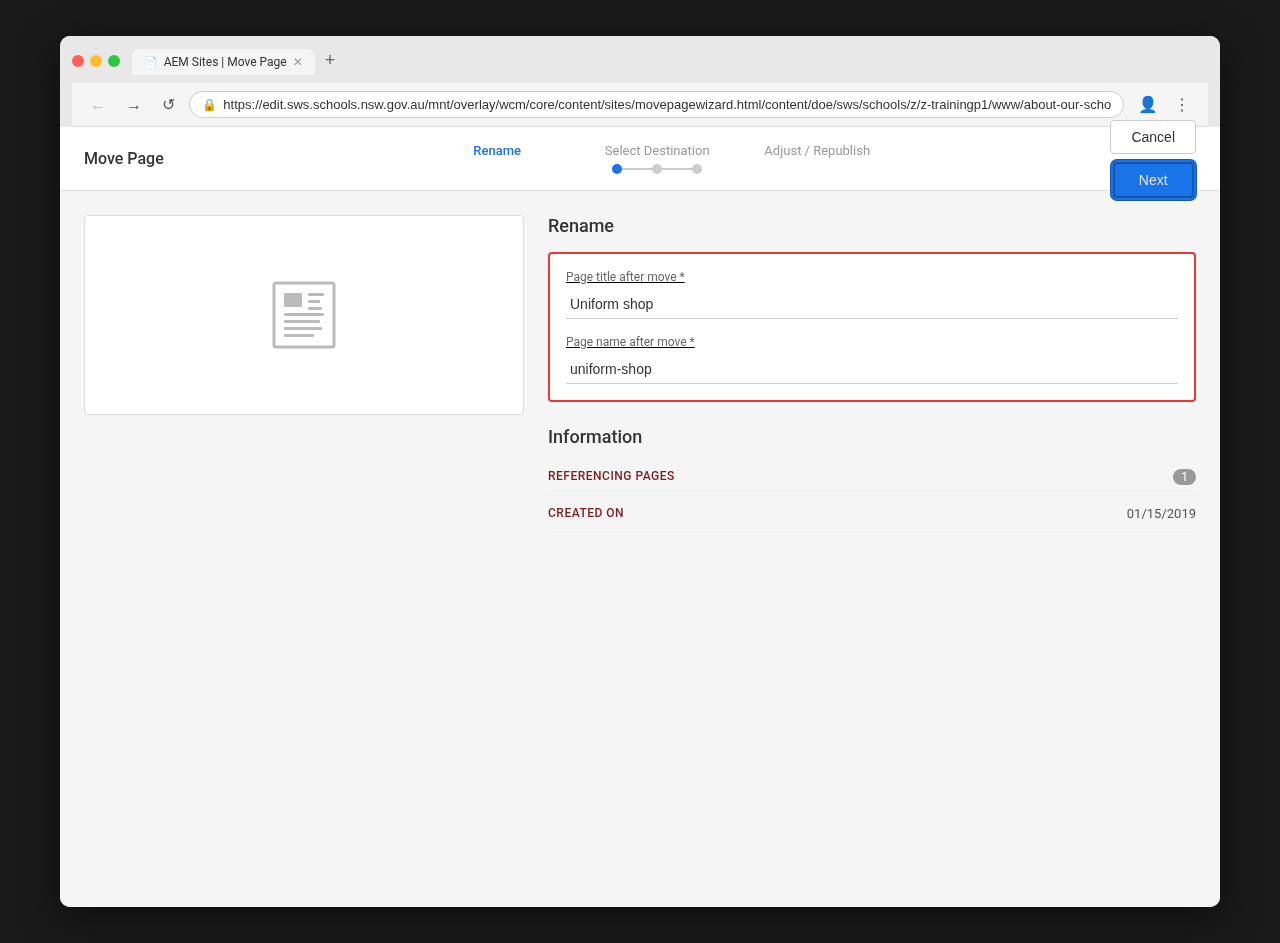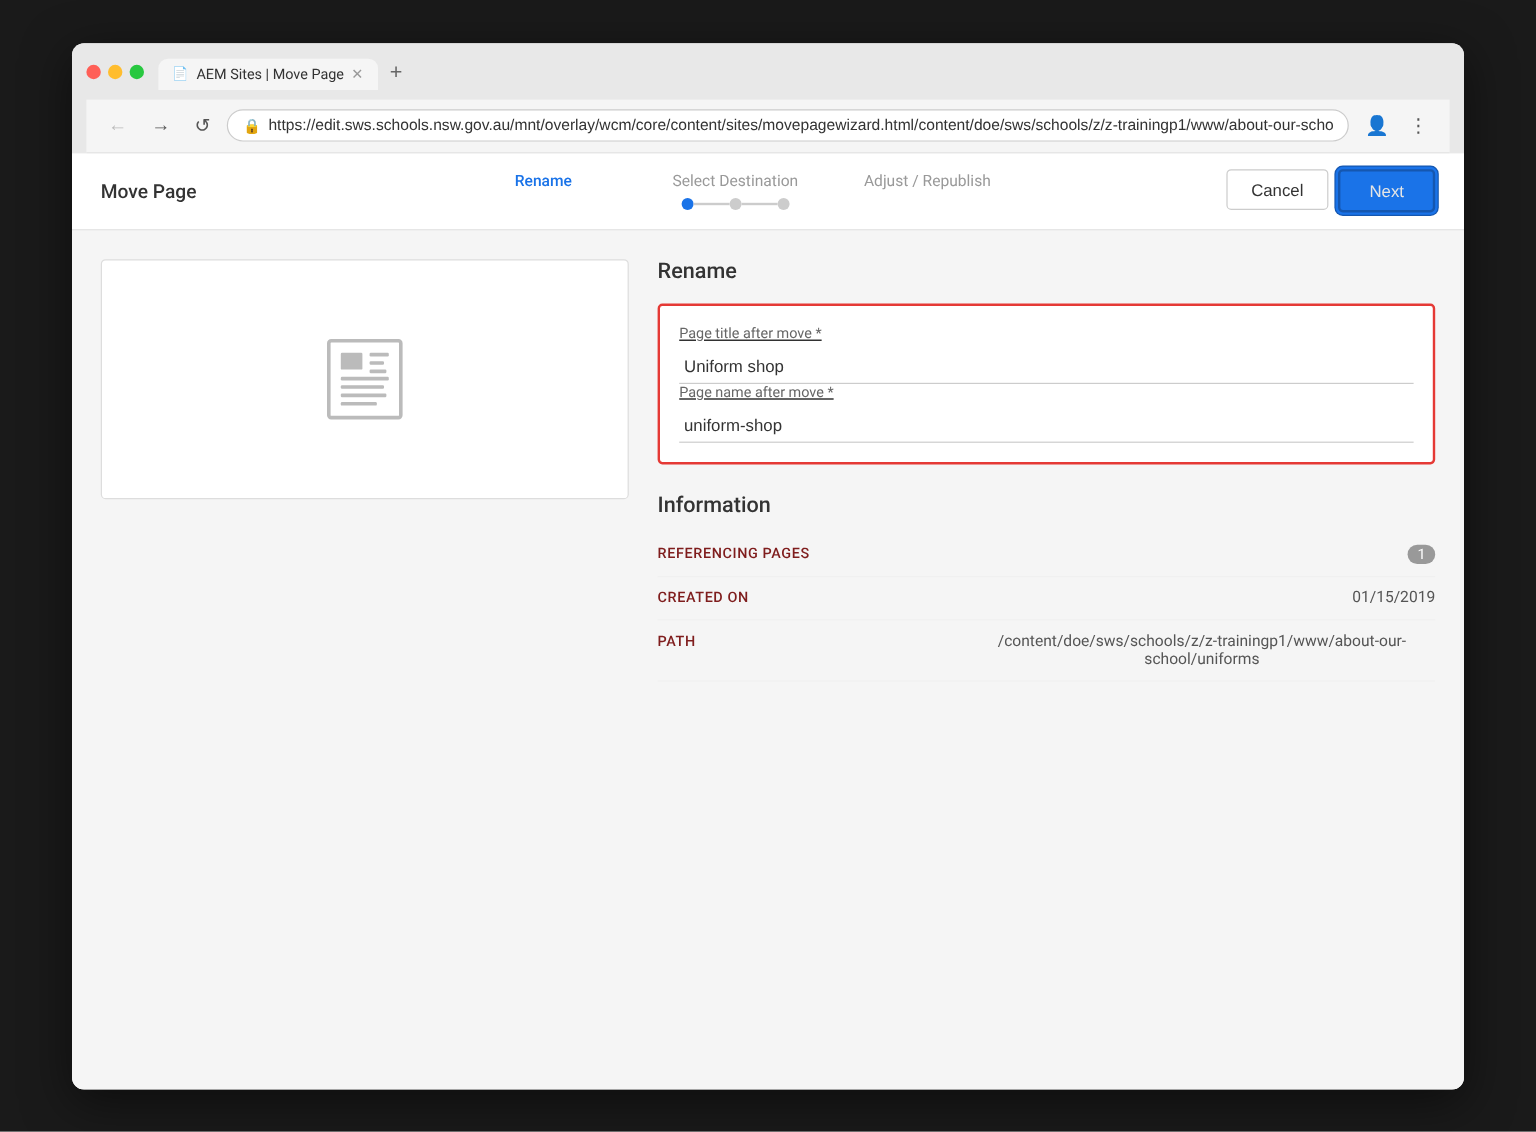--- a/index.html
+++ b/index.html
@@ -184,22 +184,23 @@
     .wizard-dot.active {
       background: #1a73e8;
     }
     .wizard-line {
       width: 30px;
       height: 2px;
       background: #ccc;
     }
     .header-actions {
       display: flex;
-      align-items: flex-start;
+      align-items: center;
       gap: 8px;
+      flex-direction: column;
     }
     .cancel-btn {
       background: white;
       border: 1px solid #ccc;
       border-radius: 4px;
       padding: 8px 20px;
       font-size: 14px;
       color: #333;
       cursor: pointer;
     }
@@ -262,20 +263,21 @@
     }
     .field-input {
       width: 100%;
       border: none;
       border-bottom: 1px solid #ccc;
       padding: 6px 4px;
       font-size: 14px;
       color: #333;
       outline: none;
       background: transparent;
+      margin-bottom: 16px;
     }
     .field-input:last-child { margin-bottom: 0; }
     .info-section {}
     .info-title {
       font-size: 18px;
       font-weight: 500;
       color: #333;
       margin-bottom: 12px;
     }
     .info-row {
@@ -397,21 +399,17 @@
         <div class="info-section">
           <div class="info-title">Information</div>
           <div class="info-row">
             <span class="info-label">REFERENCING PAGES</span>
             <span class="info-badge">1</span>
           </div>
           <div class="info-row">
             <span class="info-label">CREATED ON</span>
             <span class="info-value">01/15/2019</span>
           </div>
-          <div class="info-row">
-            <span class="info-label">PATH</span>
-            <span class="info-value">/content/doe/sws/schools/z/z-trainingp1/www/about-our-school/uniforms</span>
-          </div>
         </div>
       </div>
     </div>
   </div>
 </div>
 
 </body></html>

